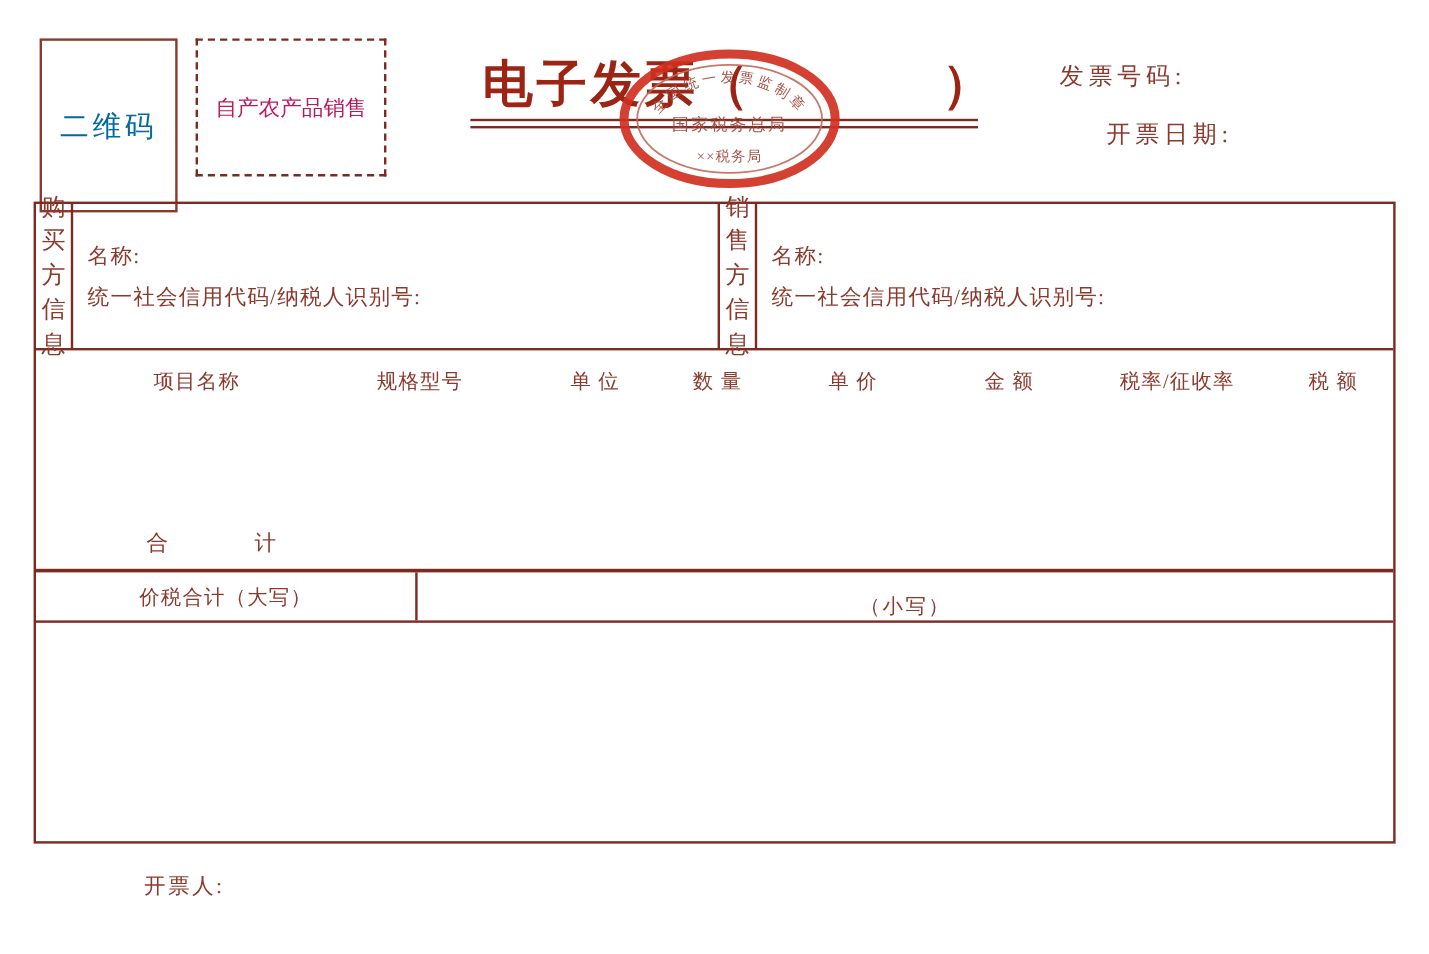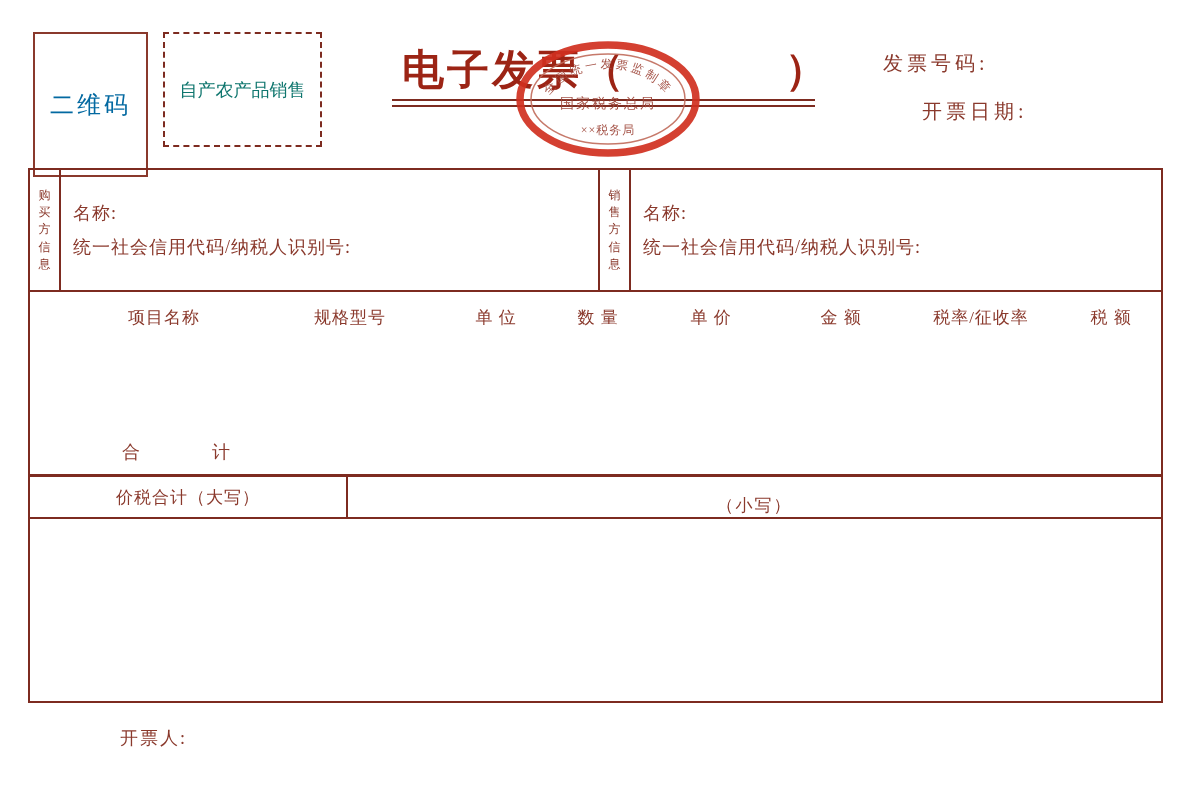--- a/index.html
+++ b/index.html
@@ -20,21 +20,21 @@
   .qr-box {
     position: absolute; left: 33px; top: 32px; width: 115px; height: 145px;
     border: 2px solid #8a392c;
     display: flex; align-items: center; justify-content: center;
     font-size: 24px; letter-spacing: 3px; color: #0369a1;
   }
   .category-box {
     position: absolute; left: 163px; top: 32px; width: 159px; height: 115px;
     border: 2px dashed #7d2b20;
     display: flex; align-items: center; justify-content: center;
-    font-size: 18px; color: #0f766e; text-align: center; padding: 0 4px;
+    font-size: 18px; color: #be185d; text-align: center; padding: 0 4px;
   }
   .title {
     position: absolute; left: 402px; top: 42px;
     font-size: 42px; font-weight: bold; color: #9c2415;
     letter-spacing: 3px; white-space: nowrap; z-index: 1;
   }
   .title .title-gap { display: inline-block; width: 158px; }
   .double-rule {
     position: absolute; left: 392px; top: 99px; width: 423px; height: 8px;
     border-top: 2px solid #7d2b20; border-bottom: 2px solid #7d2b20;
@@ -61,21 +61,21 @@
   }
   .parties-row {
     height: 122px; display: flex; border-bottom: 2px solid #7d2b20;
   }
   .vcell {
     width: 31px; border-right: 2px solid #7d2b20;
     display: flex; align-items: center; justify-content: center;
   }
   .vlabel {
     width: 1.1em; word-break: break-all; text-align: center;
-    font-size: 12px; line-height: 1.42; color: #8a392c;
+    font-size: 20px; line-height: 1.42; color: #8a392c;
   }
   .party-content {
     display: flex; flex-direction: column; justify-content: center;
     gap: 10px; padding-left: 12px; font-size: 18px; letter-spacing: 1px;
   }
   .buyer-content { width: 539px; border-right: 2px solid #7d2b20; }
   .seller-content { flex: 1; }
 
   .items-section { position: relative; flex: 1; }
   .items-header { position: absolute; top: 14px; left: 0; right: 0; height: 24px; }

